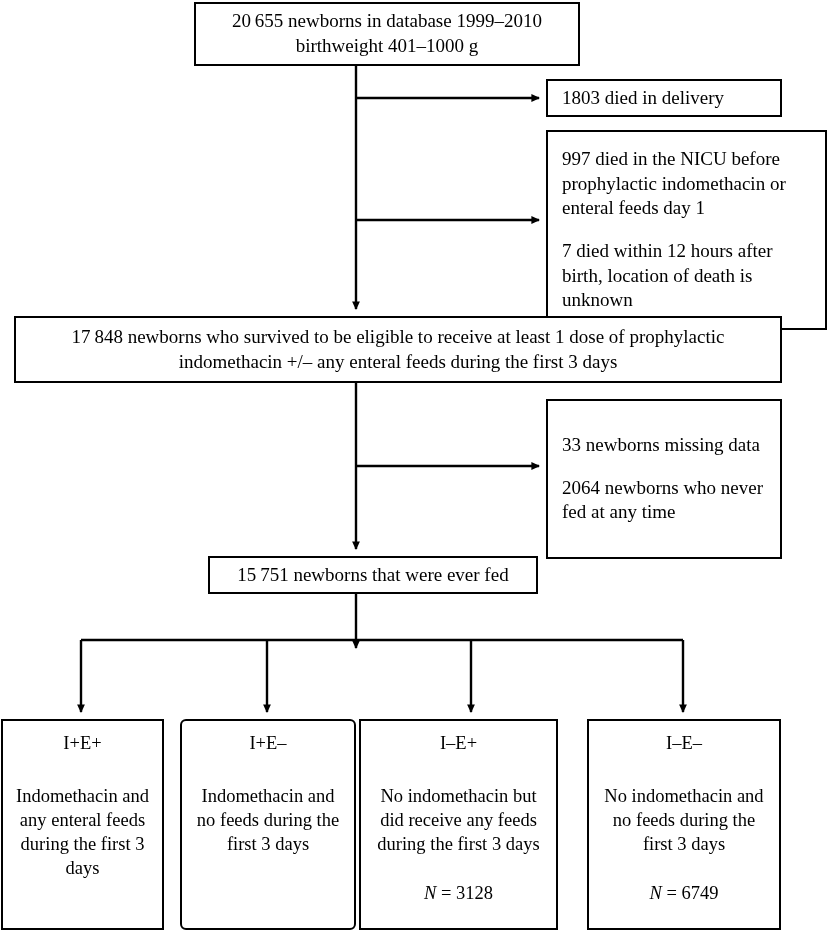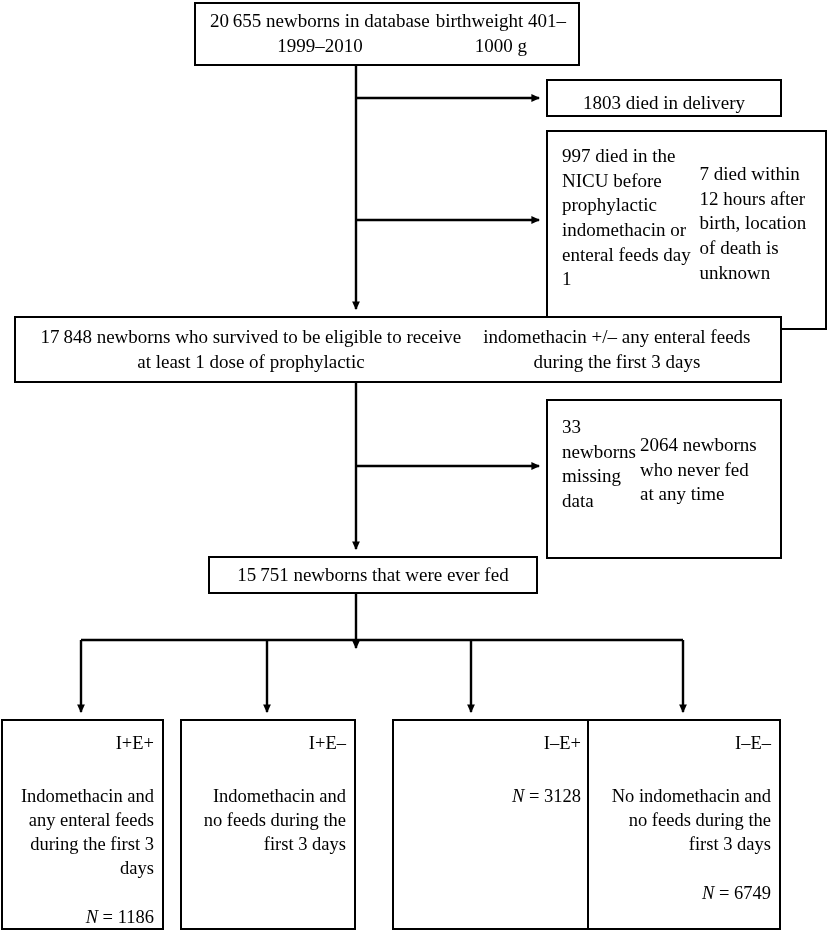--- a/index.html
+++ b/index.html
@@ -25,21 +25,21 @@
     width: 827px;
     height: 932px;
     pointer-events: none;
   }
   .box {
     position: absolute;
     box-sizing: border-box;
     border: 2px solid #000000;
     background: #ffffff;
     display: flex;
-    flex-direction: row;
+    flex-direction: column;
     justify-content: center;
     font-size: 19px;
     line-height: 1.30;
   }
   .box.center { align-items: center; text-align: center; }
   .box.left   { align-items: flex-start; text-align: left; }
 
   .box p {
     margin: 0;
     padding: 0;
@@ -55,27 +55,27 @@
   #box-everfed   { left: 208px;  top: 556px; width: 330px; height: 38px;  padding: 12px 14px; }
 
   .leaf {
     position: absolute;
     box-sizing: border-box;
     border: 2px solid #000000;
     background: #ffffff;
     top: 719px;
     height: 211px;
     padding: 10px 8px 0 8px;
-    text-align: right;
+    text-align: center;
     font-size: 18.5px;
     line-height: 1.30;
   }
   #leaf-1 { left: 1px;   width: 163px; }
-  #leaf-2 { left: 180px; width: 176px; }
-  #leaf-3 { left: 392px; width: 199px; }
+  #leaf-2 { left: 180px; width: 176px; border-radius: 6px; }
+  #leaf-3 { left: 359px; width: 199px; }
   #leaf-4 { left: 587px; width: 194px; }
 
   .leaf-code {
     display: block;
     margin-bottom: 1.55em;
   }
   .leaf-desc { display: block; }
   .leaf-n {
     display: block;
     margin-top: 1.35em;
@@ -137,30 +137,30 @@
     <p>2064 newborns who never fed at any time</p>
   </div>
 
   <div class="box center" id="box-everfed">
     <p>15 751 newborns that were ever fed</p>
   </div>
 
   <div class="leaf" id="leaf-1">
     <span class="leaf-code">I+E+</span>
     <span class="leaf-desc">Indomethacin and any enteral feeds during the first 3 days</span>
-    <span class="leaf-n"><span>N</span><span class="num"> = </span><span class="num">1186</span></span>
   </div>
 
   <div class="leaf" id="leaf-2">
     <span class="leaf-code">I+E–</span>
     <span class="leaf-desc">Indomethacin and no feeds during the first 3 days</span>
   </div>
 
   <div class="leaf" id="leaf-3">
     <span class="leaf-code">I–E+</span>
+    <span class="leaf-desc">No indomethacin but did receive any feeds during the first 3 days</span>
     <span class="leaf-n"><span>N</span><span class="num"> = </span><span class="num">3128</span></span>
   </div>
 
   <div class="leaf" id="leaf-4">
     <span class="leaf-code">I–E–</span>
     <span class="leaf-desc">No indomethacin and no feeds during the first 3 days</span>
     <span class="leaf-n"><span>N</span><span class="num"> = </span><span class="num">6749</span></span>
   </div>
 
 </div>

